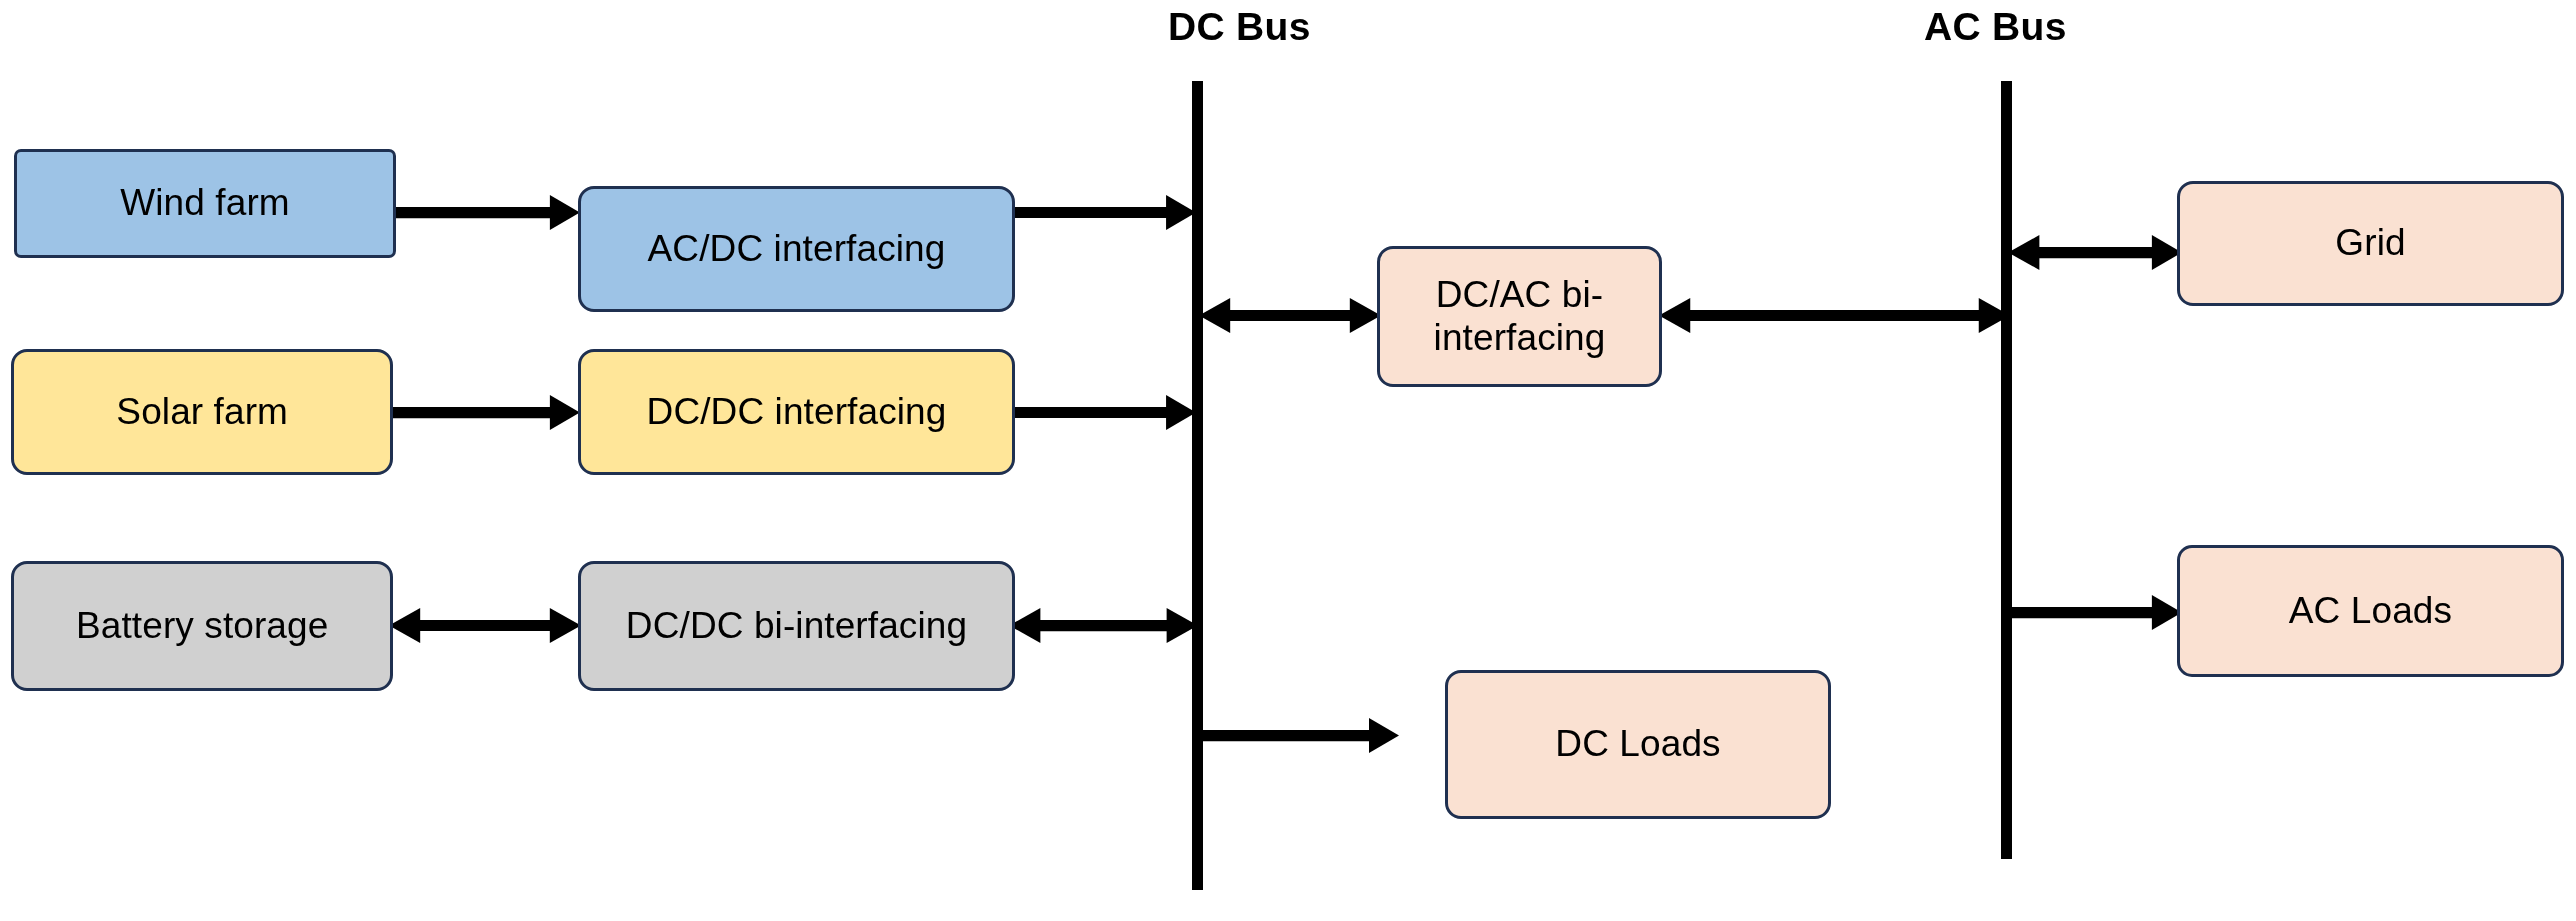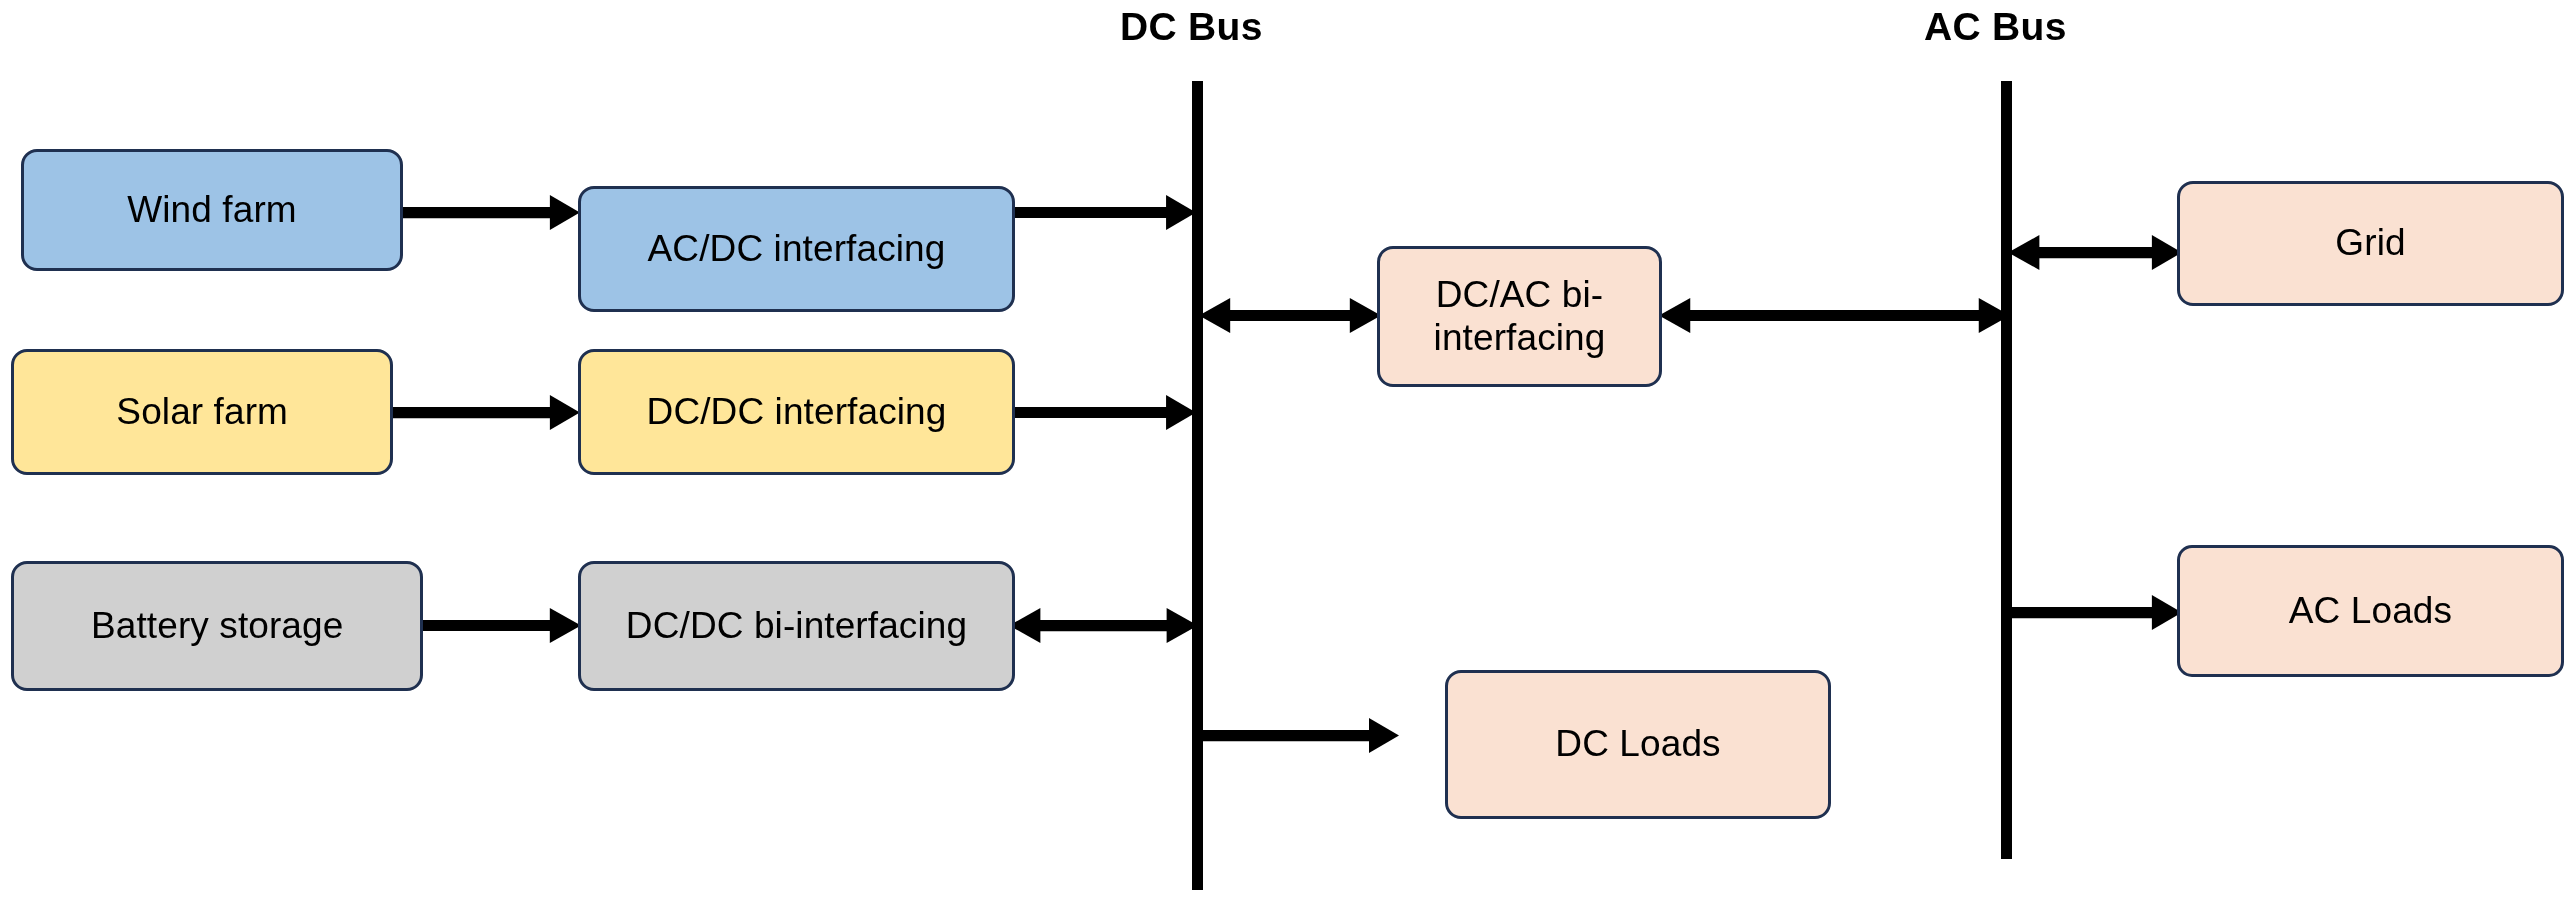--- a/index.html
+++ b/index.html
@@ -57,21 +57,21 @@
   .conn svg {
     display: block;
     overflow: visible;
   }
 </style>
 </head>
 <body>
 
 <div id="canvas">
 
-  <div class="bus-label" style="left:1120px; top:5px;">DC Bus</div>
+  <div class="bus-label" style="left:1168px; top:5px;">DC Bus</div>
   <div class="bus-label" style="left:1924px; top:5px;">AC Bus</div>
 
   <div class="bus" style="left:1192px; top:81px; height:809px;"></div>
   <div class="bus" style="left:2001px; top:81px; height:778px;"></div>
 
   <div class="conn" style="left:391px; top:200px; width:189px; height:25px;">
     <svg width="189" height="25" viewBox="0 0 302 40">
       <line x1="0" y1="20" x2="260" y2="20" stroke="#000" stroke-width="18"></line>
       <polygon points="302,20 254,48 254,-8" fill="#000"></polygon>
     </svg>
@@ -145,37 +145,37 @@
     </svg>
   </div>
 
   <div class="conn" style="left:2008px; top:600px; width:174px; height:25px;">
     <svg width="174" height="25" viewBox="0 0 278 40">
       <line x1="0" y1="20" x2="236" y2="20" stroke="#000" stroke-width="18"></line>
       <polygon points="278,20 230,48 230,-8" fill="#000"></polygon>
     </svg>
   </div>
 
-  <div class="node" style="left:21px; top:149px; width:382px; height:122px; background:#9dc3e6;">
+  <div class="node" style="left:14px; top:149px; width:382px; height:109px; background:#9dc3e6;border-radius:7px;">
     <span>Wind farm</span>
   </div>
 
   <div class="node" style="left:578px; top:149px; width:437px; height:126px; background:#9dc3e6;margin-top:37px;">
     <span>AC/DC interfacing</span>
   </div>
 
   <div class="node" style="left:11.2px; top:349px; width:382px; height:126px; background:#ffe699;">
     <span>Solar farm</span>
   </div>
 
   <div class="node" style="left:578px; top:349px; width:437px; height:126px; background:#ffe699;">
     <span>DC/DC interfacing</span>
   </div>
 
-  <div class="node" style="left:11.2px; top:561px; width:412px; height:130px; background:#d0d0d0;">
+  <div class="node" style="left:11.2px; top:561px; width:382px; height:130px; background:#d0d0d0;">
     <span>Battery storage</span>
   </div>
 
   <div class="node" style="left:578px; top:561px; width:437px; height:130px; background:#d0d0d0;">
     <span>DC/DC bi-interfacing</span>
   </div>
 
   <div class="node" style="left:1377px; top:246px; width:285px; height:141px; background:#fae1d2;">
     <span>DC/AC bi-interfacing</span>
   </div>

